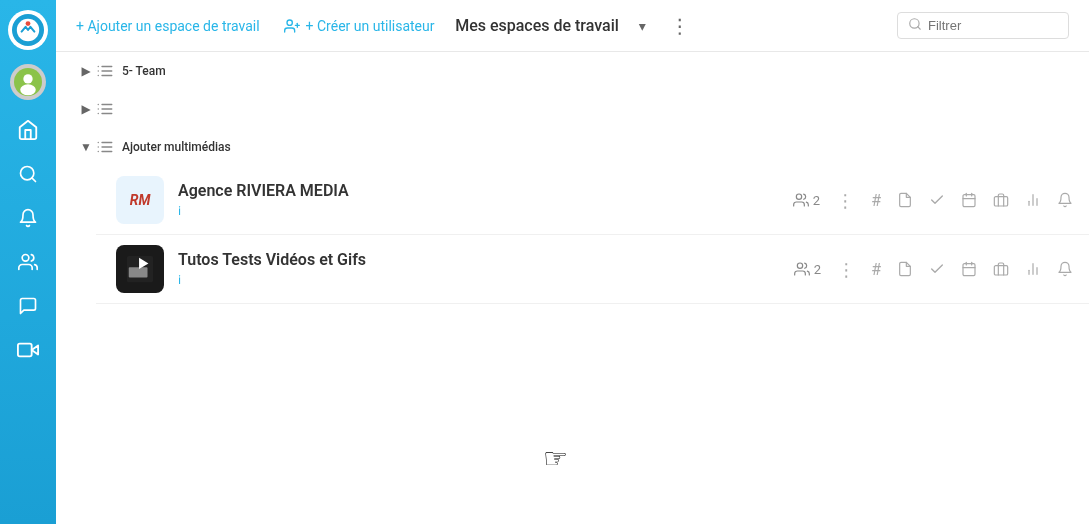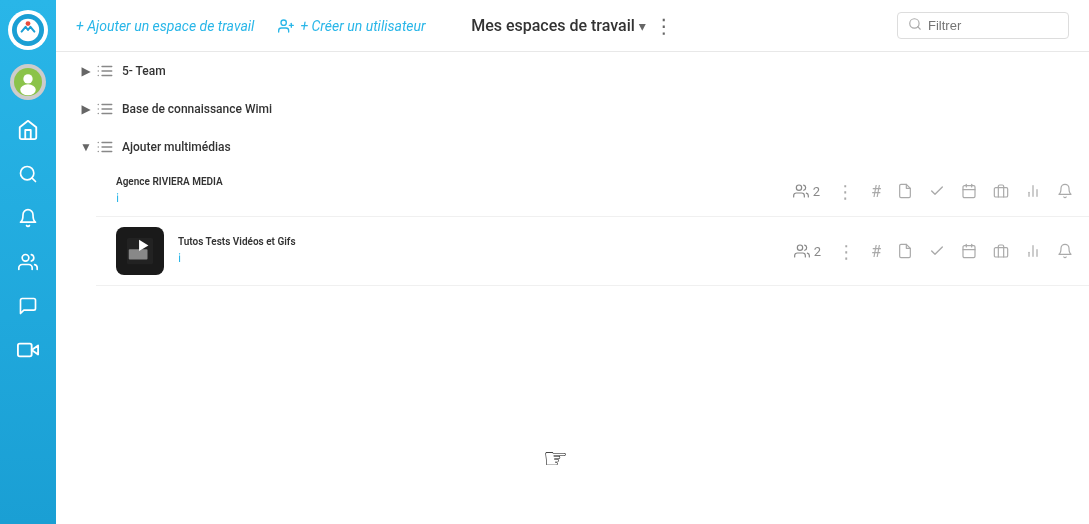--- a/index.html
+++ b/index.html
@@ -70,26 +70,25 @@
       flex: 1;
     }
     .toolbar-btn {
       display: flex;
       align-items: center;
       gap: 6px;
       color: #29b6e8;
       font-size: 14px;
       cursor: pointer;
       white-space: nowrap;
-      font-style: italic;
     }
     .toolbar-title-area {
       display: flex;
       align-items: center;
-      gap: 4px;
+      gap: 20px;
       position: absolute;
       left: 50%;
       transform: translateX(-50%);
     }
     .toolbar-title {
       font-size: 16px;
       font-weight: 500;
       color: #333;
     }
     .toolbar-chevron {
@@ -193,21 +192,21 @@
     .logo-video {
       background: #222;
     }
     .ws-entry-info {
       display: flex;
       flex-direction: column;
       gap: 2px;
       flex: 1;
     }
     .ws-entry-name {
-      font-size: 10px;
+      font-size: 16px;
       font-weight: 600;
       color: #333;
     }
     .ws-entry-meta {
       font-size: 12px;
       color: #29b6e8;
       cursor: pointer;
     }
     .ws-entry-actions {
       display: flex;
@@ -362,41 +361,43 @@
       <div class="ws-icon">
         <svg width="18" height="18" viewBox="0 0 24 24" fill="none" stroke="#888" stroke-width="1.8" stroke-linecap="round" stroke-linejoin="round">
           <line x1="8" y1="6" x2="21" y2="6"></line>
             <line x1="8" y1="12" x2="21" y2="12"></line>
             <line x1="8" y1="18" x2="21" y2="18"></line>
           <line x1="3" y1="6" x2="3.01" y2="6"></line>
             <line x1="3" y1="12" x2="3.01" y2="12"></line>
             <line x1="3" y1="18" x2="3.01" y2="18"></line>
         </svg>
       </div>
-      <span class="ws-label">Base de connaissance Wimi</span>
     </div>
 
     <div class="ws-item">
       <div class="ws-chevron">▼</div>
       <div class="ws-icon">
         <svg width="18" height="18" viewBox="0 0 24 24" fill="none" stroke="#888" stroke-width="1.8" stroke-linecap="round" stroke-linejoin="round">
           <line x1="8" y1="6" x2="21" y2="6"></line>
             <line x1="8" y1="12" x2="21" y2="12"></line>
             <line x1="8" y1="18" x2="21" y2="18"></line>
           <line x1="3" y1="6" x2="3.01" y2="6"></line>
             <line x1="3" y1="12" x2="3.01" y2="12"></line>
             <line x1="3" y1="18" x2="3.01" y2="18"></line>
         </svg>
       </div>
       <span class="ws-label">Ajouter multimédias</span>
     </div>
 
     <div class="ws-entries">
 
       <div class="ws-entry-row">
+        <div class="ws-entry-logo logo-rm" style="width:48px;height:48px;border-radius:8px;display:flex;align-items:center;justify-content:center;background:#e8f4fd;">
+          <span style="font-weight:700;font-size:14px;color:#c0392b;font-style:italic;">RM</span>
+        </div>
         <div class="ws-entry-info">
           <span class="ws-entry-name">Agence RIVIERA MEDIA</span>
           <span class="ws-entry-meta">ℹ</span>
         </div>
         <div class="ws-entry-actions">
           <span class="user-count">
             <svg width="16" height="16" viewBox="0 0 24 24" fill="none" stroke="#888" stroke-width="1.8" stroke-linecap="round" stroke-linejoin="round">
               <path d="M17 21v-2a4 4 0 0 0-4-4H5a4 4 0 0 0-4 4v2"></path>
               <circle cx="9" cy="7" r="4"></circle>
               <path d="M23 21v-2a4 4 0 0 0-3-3.87"></path>

